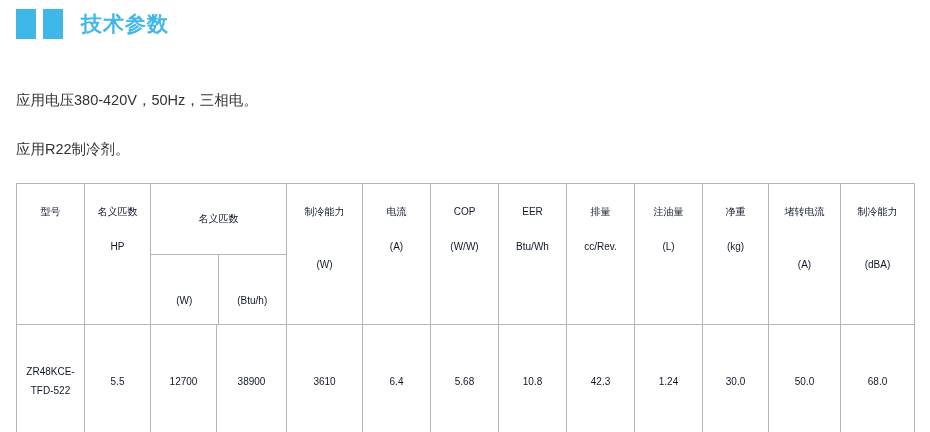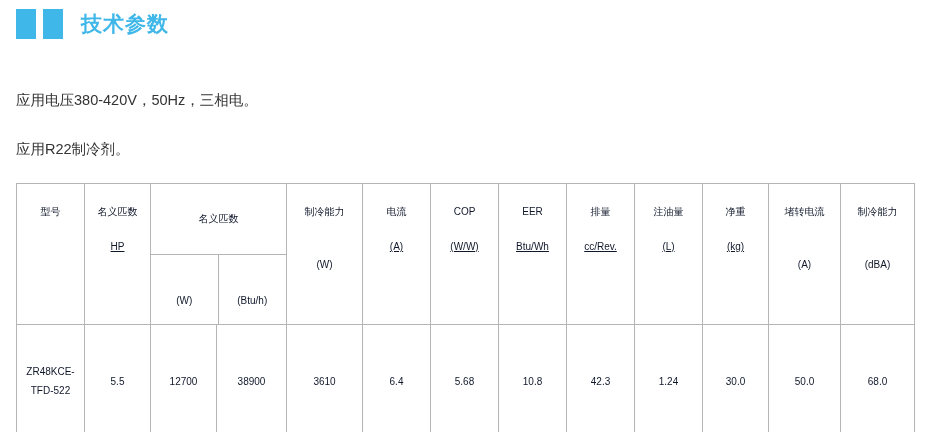--- a/index.html
+++ b/index.html
@@ -121,21 +121,20 @@
     justify-content: flex-start;
     height: 100%;
     padding-top: 16px;
     box-sizing: border-box;
   }
   .mid-label .unit {
     margin-top: 34px;
   }
   .mid-label .unit.tight {
     margin-top: 16px;
-    text-decoration: underline;
   }
 </style>
 </head>
 <body>
 
 <div class="page">
 
   <div class="heading-row">
     <div class="mark"></div>
     <div class="mark second"></div>

